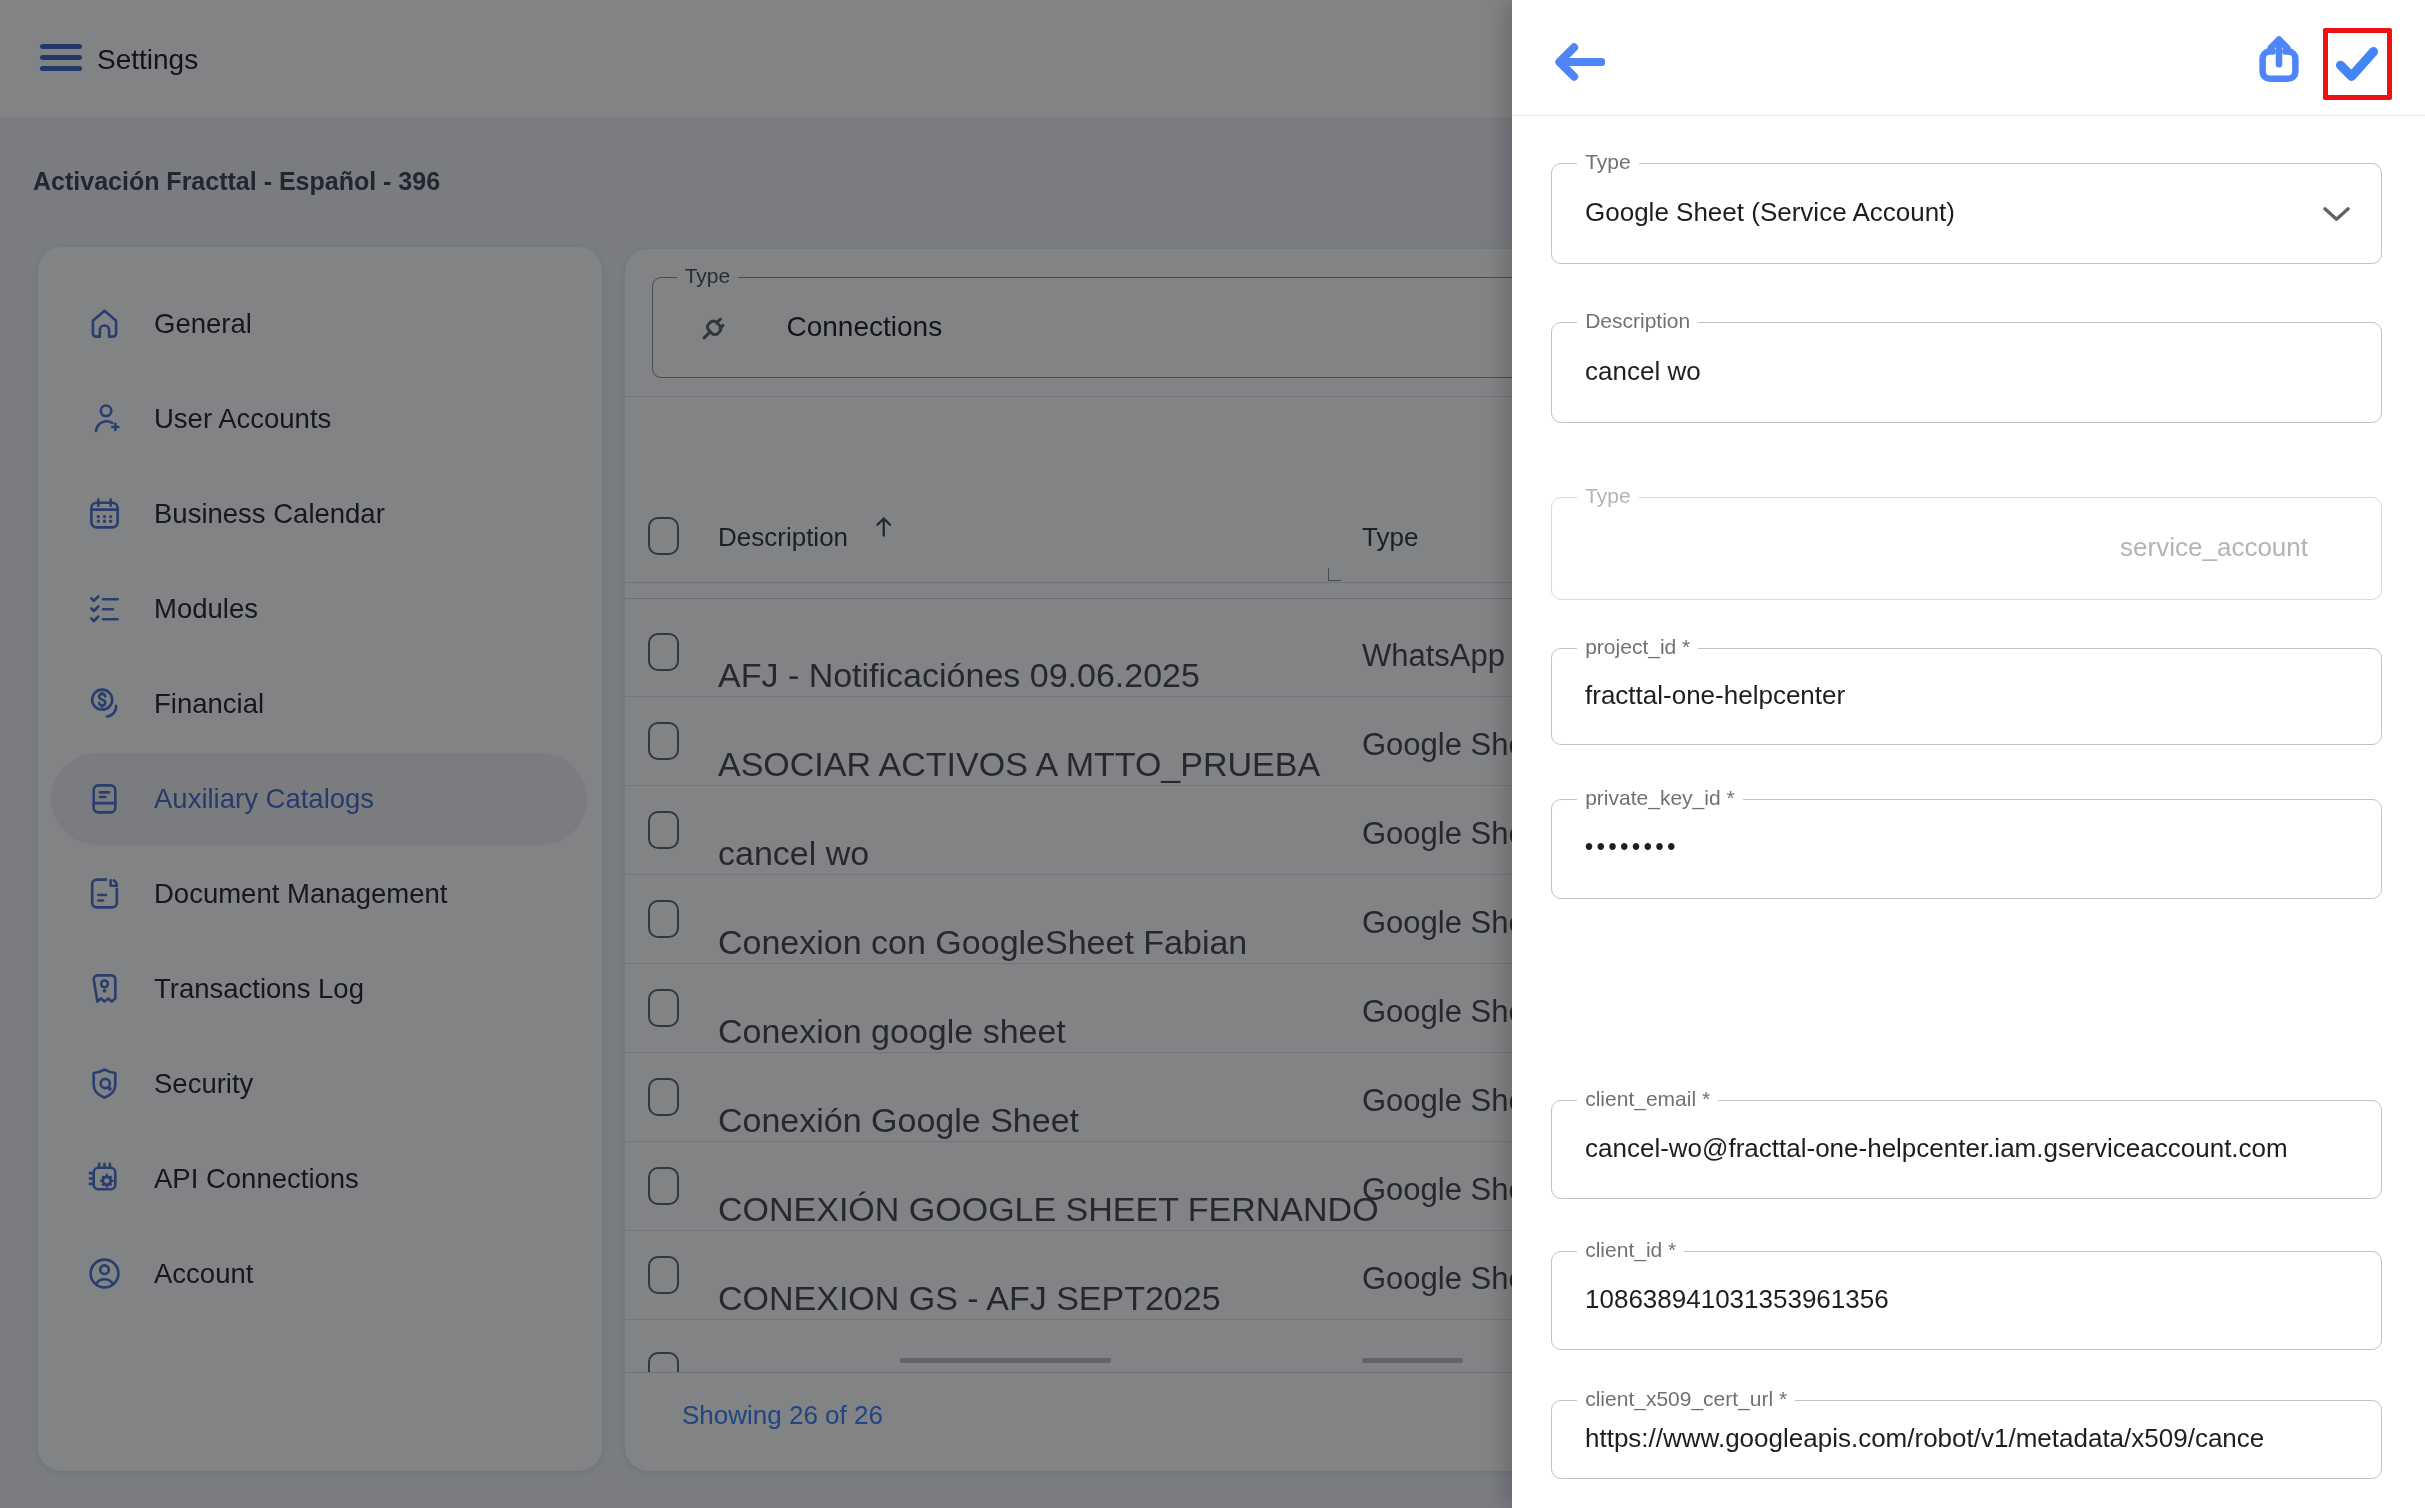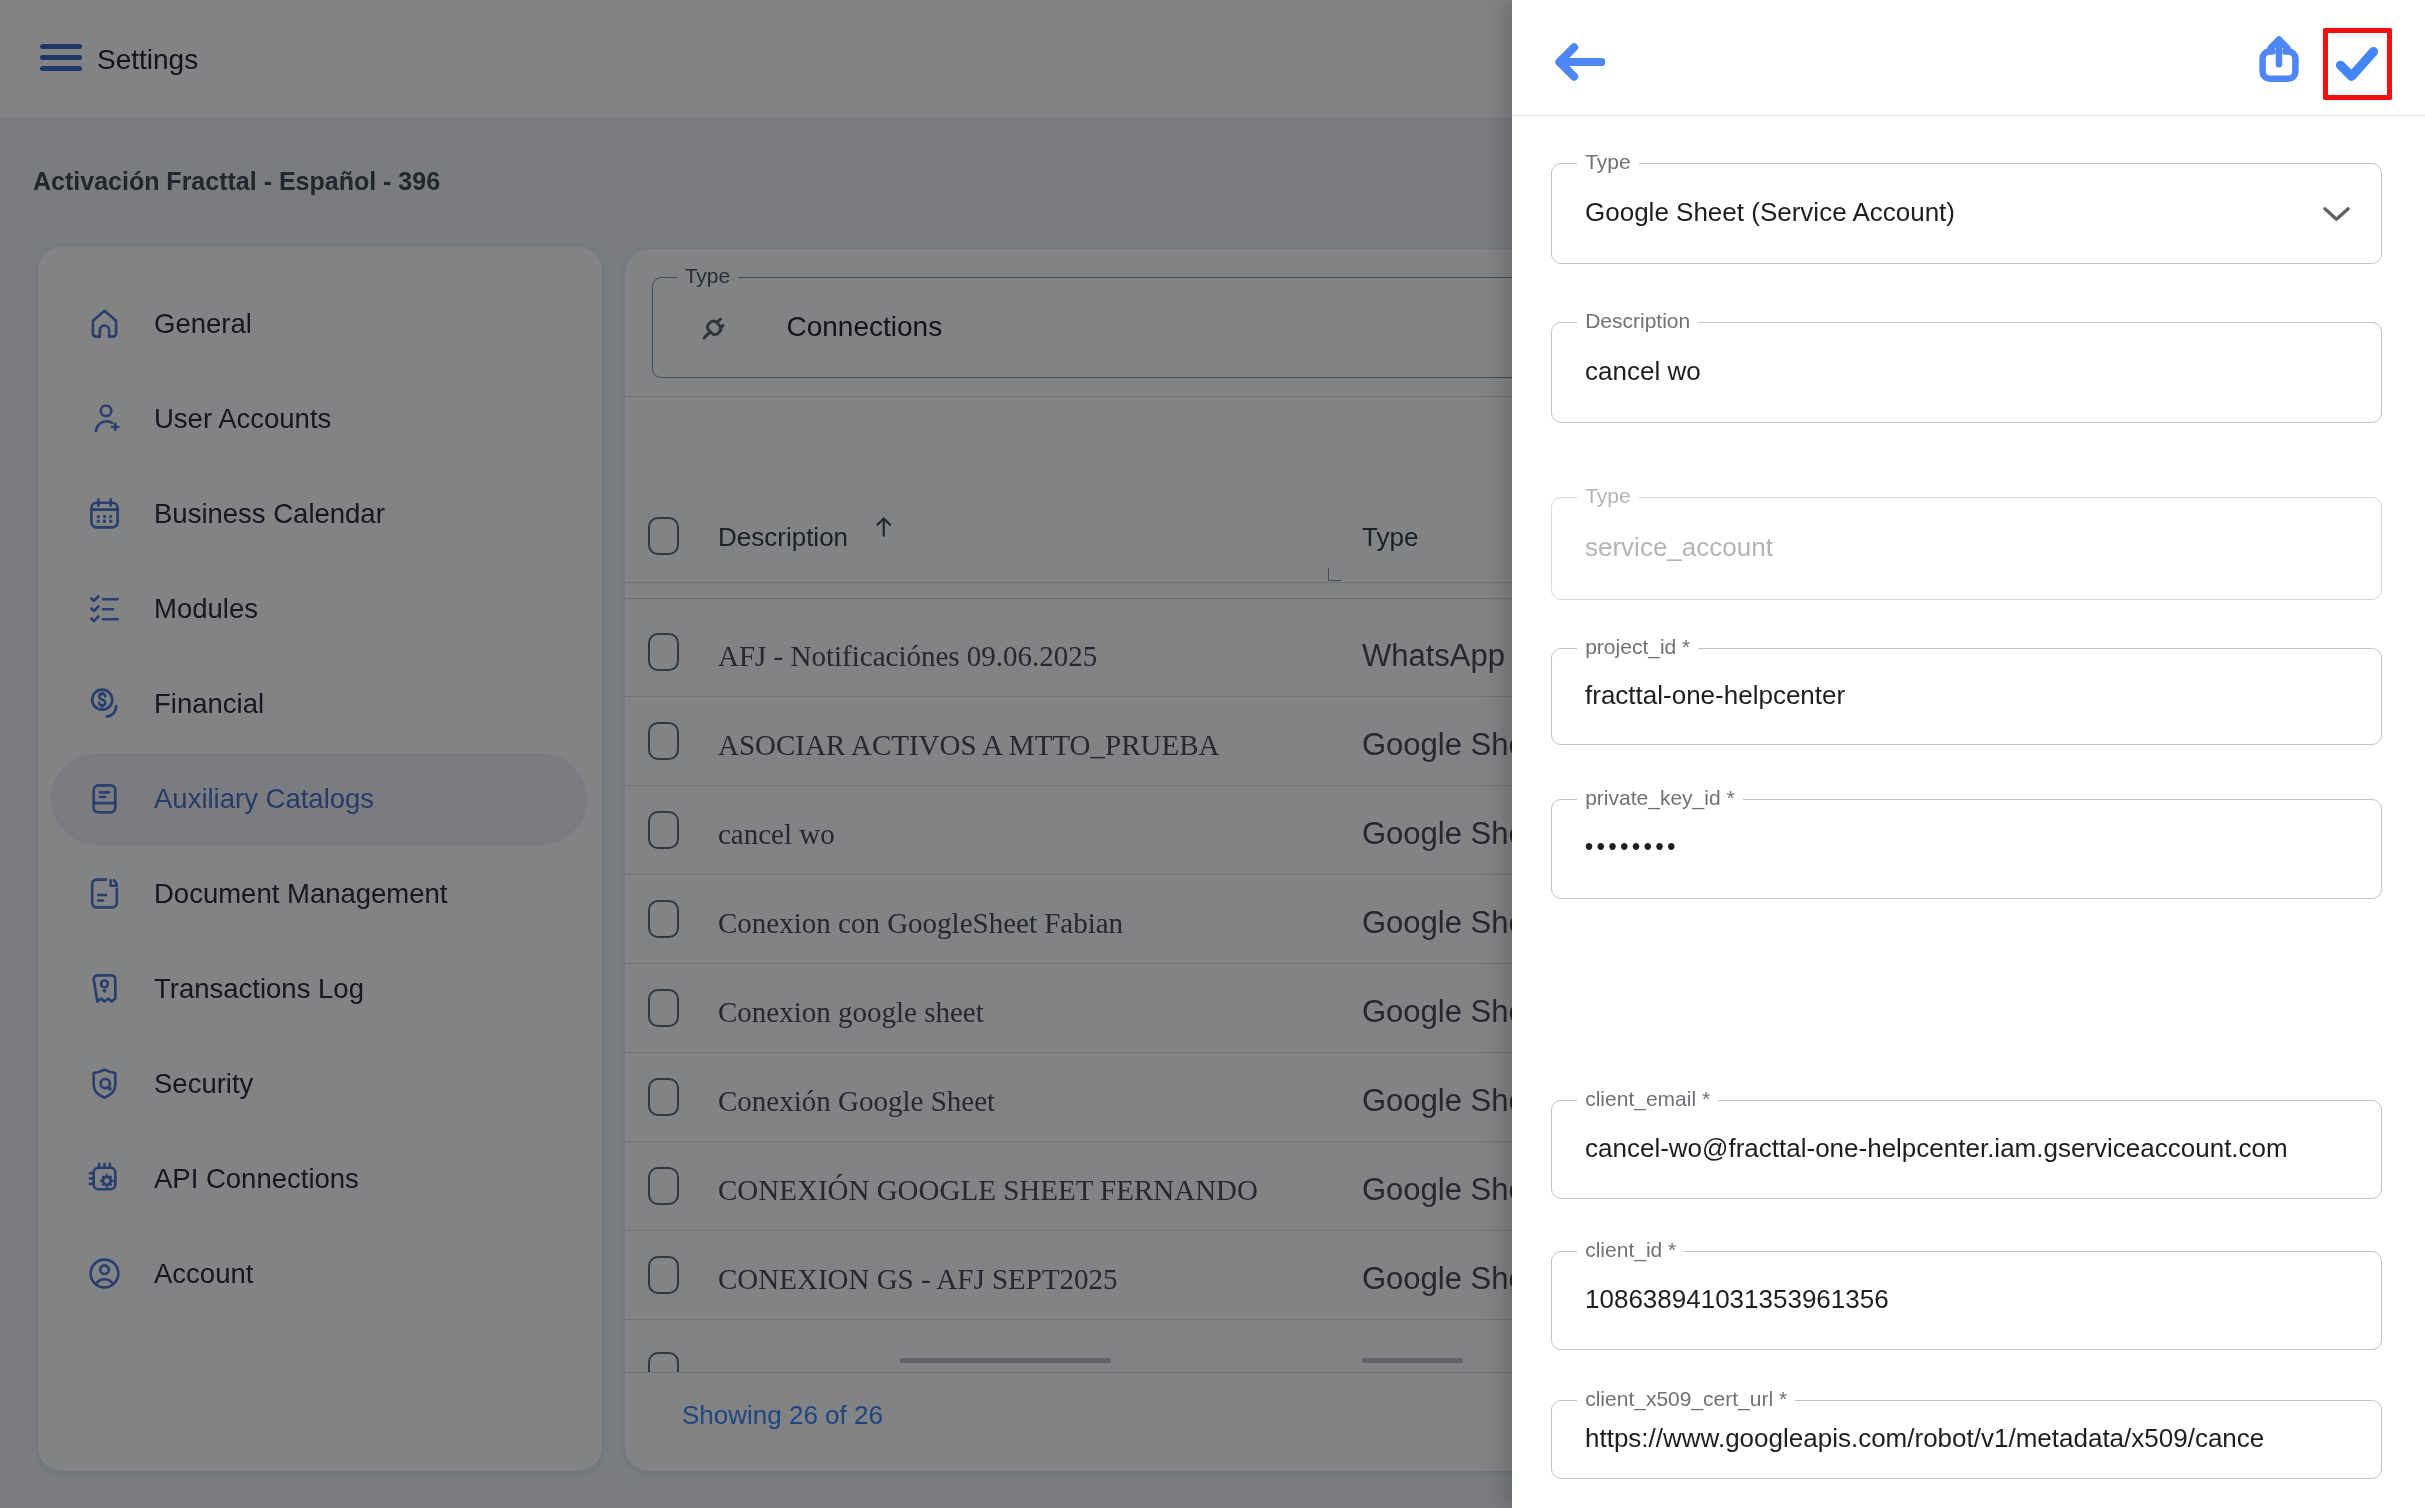--- a/index.html
+++ b/index.html
@@ -46,21 +46,21 @@
   .sort-arrow svg{stroke:#44484e;fill:none;stroke-width:2;stroke-linecap:round;stroke-linejoin:round;width:27.5px;height:31px;}
   .th-type{position:absolute;left:737px;top:33px;font-size:26px;color:#33373d;}
   .resize-glyph{position:absolute;left:703px;top:79px;width:12px;height:12px;
                 border-left:1.8px solid #8b8f94;border-bottom:1.8px solid #8b8f94;}
   .thead-line1{position:absolute;left:0;top:93px;width:1800px;height:0.9px;background:#dcdcdf;}
   .thead-line2{position:absolute;left:0;top:109px;width:1800px;height:0.9px;background:#d4d4d8;}
 
   .tbody{position:absolute;left:0;top:359px;width:1800px;}
   .trow{position:relative;height:88px;border-bottom:0.9px solid #e3e3e6;cursor:pointer;}
   .trow .checkbox{position:absolute;left:23px;top:25px;}
-  .trow .cell-desc{position:absolute;left:93px;top:32px;font-size:29px;color:#46494f;white-space:nowrap;font-family:Liberation Serif, serif;}
+  .trow .cell-desc{position:absolute;left:93px;top:48px;font-size:34px;color:#46494f;white-space:nowrap;}
   .trow .cell-type{position:absolute;left:737px;top:30px;font-size:31px;color:#46494f;white-space:nowrap;}
   .partial-row{position:relative;height:52px;overflow:hidden;border-bottom:0.9px solid #dcdcdf;}
   .partial-row .checkbox{position:absolute;left:23px;top:32px;}
   .smudge{position:absolute;height:4.6px;background:#9b9ea3;opacity:.65;border-radius:1.8px;}
   .tfoot-label{position:absolute;left:57px;top:1151px;font-size:26px;color:#3b82f6;}
 
   
   .scrim{position:absolute;left:0;top:0;width:1512px;height:1508px;background:rgba(5,8,12,0.50);z-index:5;}
 
   
@@ -74,21 +74,21 @@
   .annot-box{position:absolute;left:811px;top:27.5px;width:59px;height:62px;border:5.5px solid #ee1111;border-radius:1.8px;}
   .check-btn{position:absolute;left:7.3px;top:13px;width:44px;height:35px;cursor:pointer;}
   .check-btn svg{stroke:#4285f4;fill:none;stroke-width:5;stroke-linecap:round;stroke-linejoin:round;width:44px;height:35px;}
 
   .field{position:absolute;left:39px;width:831px;border:0.9px solid #c2c2c4;border-radius:10px;box-sizing:border-box;background:#fff;}
   .field .flabel{position:absolute;top:-13.7px;left:25px;background:#ffffff;padding:0 8.2px;font-size:21px;color:#6e7277;white-space:nowrap;}
   .field .fvalue{position:absolute;left:33px;right:73px;top:50%;transform:translateY(-54%);
                  font-size:26px;color:#1c1e21;white-space:nowrap;overflow:hidden;}
   .field.disabled{border-color:#d9d9db;}
   .field.disabled .flabel{color:#b3b4b8;}
-  .field.disabled .fvalue{color:#b3b4b8;}
+  .field.disabled .fvalue{color:#b3b4b8;text-align:right;}
   .field.masked .fvalue{font-size:23px;font-weight:bold;letter-spacing:3.7px;}
   .chevron{position:absolute;right:29px;top:50%;transform:translateY(-50%);width:31px;height:20px;}
   .chevron svg{stroke:#5f6368;fill:none;stroke-width:2.6;stroke-linecap:round;stroke-linejoin:round;width:31px;height:20px;}
 
   .f-type{top:163px;height:101px;}
   .f-desc{top:322px;height:101px;}
   .f-type2{top:497px;height:103px;}
   .f-project{top:648px;height:97px;}
   .f-pkid{top:799px;height:100px;}
   .f-pk{top:950px;height:98px;}

